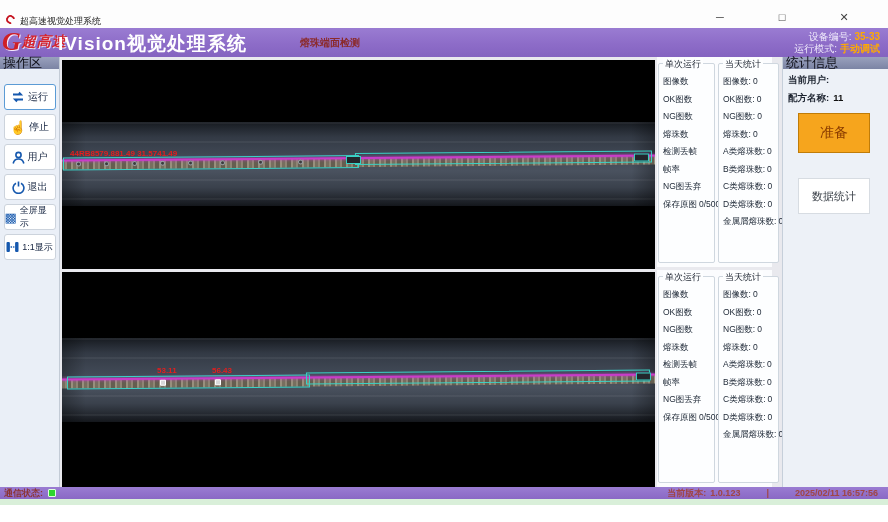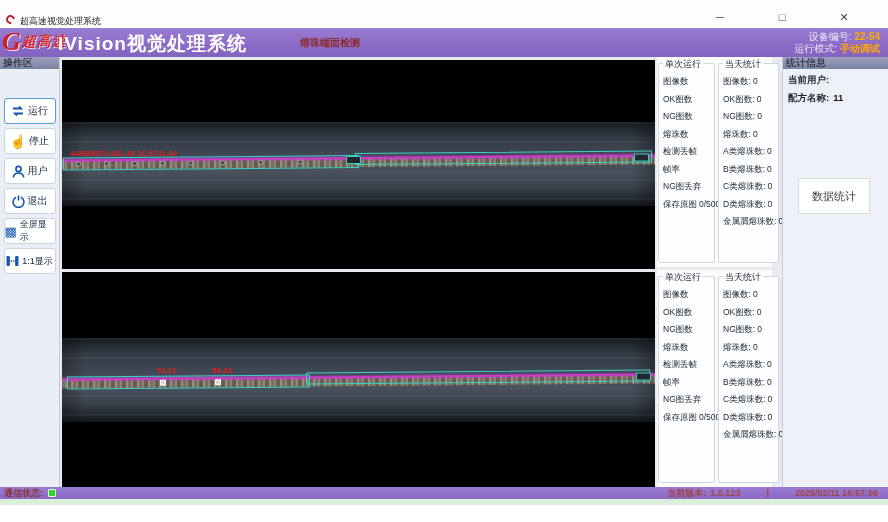--- a/index.html
+++ b/index.html
@@ -28,23 +28,23 @@
   .menu-item { font-size:11px; font-weight:bold; color:#171130; cursor:default; }
   .device-info { position:absolute; right:8px; top:3px; text-align:right; font-size:10px; line-height:12px; }
   .device-info .lbl { color:#efe9fb; }
   .device-info .val { color:#ffaa00; font-weight:bold; margin-left:3px; }
 
   
   .content-bg { position:absolute; top:57px; left:0; right:0; bottom:17px; background:#e9e9ee; }
 
   
   .sidebar { position:absolute; left:0; top:57px; width:60px; height:430px; background:#eaeff7; border-right:1px solid #c3cbd6; }
-  .panel-strip { height:12px; background:linear-gradient(180deg,#99a1bd,#7b84a4); font-size:10px;
+  .panel-strip { height:12px; background:linear-gradient(180deg,#99a1bd,#7b84a4); font-size:13px;
                  line-height:12px; color:#0c0c14; padding-left:3px; }
-  .side-btns { display:flex; flex-direction:column; align-items:center; gap:4px; padding-top:29px; }
+  .side-btns { display:flex; flex-direction:column; align-items:center; gap:4px; padding-top:15px; }
   .side-btn { width:52px; height:26px; background:#fff; border:1px solid #ccd3dc; border-radius:3px;
               display:flex; align-items:center; justify-content:center; gap:3px;
               font-size:10px; color:#14233f; cursor:default; }
   .side-btn.active { border:1px solid #5b9bd5; }
   .side-btn .ic { color:#1558ae; font-size:13px; line-height:13px; display:flex; align-items:center; }
   .side-btn.small { font-size:9px; }
   .side-btn svg { display:block; }
 
   
   .img-panel { position:absolute; left:62px; width:593px; background:#000; overflow:hidden; }
@@ -121,21 +121,21 @@
   </div>
 
   <div class="header">
     <div class="logo-wrap">
       <span class="logo-mark">G</span>
       <span class="logo-text">超高速</span>
     </div>
     <div class="app-title">IVision视觉处理系统</div>
     <div class="app-subtitle">熔珠端面检测</div>
     <div class="device-info">
-      <div><span class="lbl">设备编号:</span><span class="val">22-54</span></div>
+      <div><span class="lbl">设备编号:</span><span class="val">35-33</span></div>
       <div><span class="lbl">运行模式:</span><span class="val">手动调试</span></div>
     </div>
   </div>
 
   <div class="content-bg"></div>
 
   <div class="sidebar">
     <div class="panel-strip">操作区</div>
     <div class="side-btns">
       <div class="side-btn active">
@@ -278,20 +278,21 @@
         <div class="row"><span>D类熔珠数:</span><span class="val">0</span></div>
         <div class="row"><span>金属屑熔珠数:</span><span class="val">0</span></div>
       </div>
     </div>
   </div>
 
   <div class="right-panel">
     <div class="panel-strip">统计信息</div>
     <div class="rp-row"><span>当前用户:</span><span class="val"></span></div>
     <div class="rp-row"><span>配方名称:</span><span class="val">11</span></div>
+    <div class="prepare-btn">准备</div>
     <div class="data-btn">数据统计</div>
   </div>
 
   <div class="statusbar">
     <div class="sb-left">
       <span class="sb-label">通信状态:</span>
       <span class="comm-dot"></span>
     </div>
     <div class="sb-right">
       <span>当前版本:</span>

